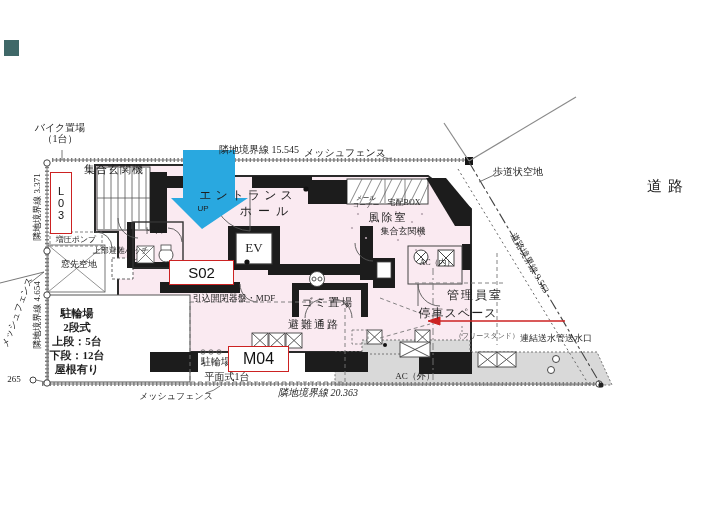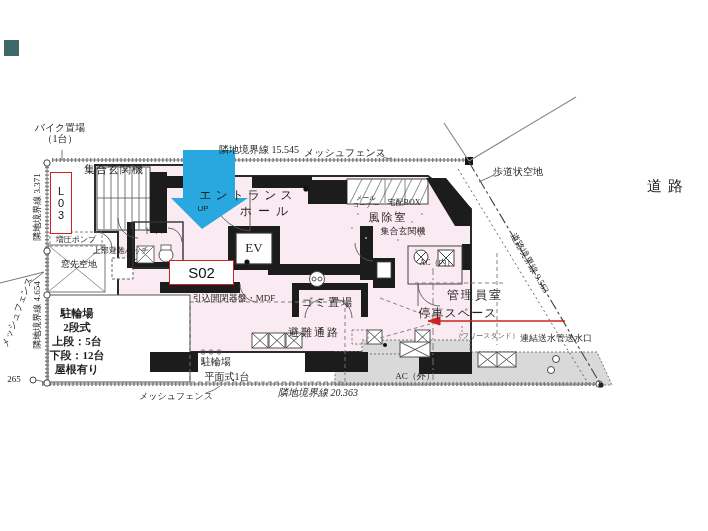--- a/index.html
+++ b/index.html
@@ -273,21 +273,21 @@
 
   <div class="lbl" style="left:156px;top:231px;font-size:8px;">トイレ</div>
   <div class="lbl" style="left:203px;top:209px;font-size:8px;font-family:'Liberation Sans',sans-serif;">UP</div>
 
   <div class="lbl" style="left:248px;top:196px;font-size:12px;letter-spacing:4px;">エントランス</div>
   <div class="lbl" style="left:267px;top:212px;font-size:12px;letter-spacing:6px;">ホール</div>
   <div class="lbl" style="left:254px;top:248px;font-size:13px;">EV</div>
 
   <div class="lbl" style="left:234px;top:298px;font-size:9px;">引込開閉器盤・MDF</div>
   <div class="lbl" style="left:328px;top:302px;font-size:11px;letter-spacing:2px;">ゴミ置場</div>
-  <div class="lbl" style="left:314px;top:332px;font-size:11px;letter-spacing:2px;text-align:right;">避難通路</div>
+  <div class="lbl" style="left:314px;top:324px;font-size:11px;letter-spacing:2px;text-align:right;">避難通路</div>
 
   <div class="lbl" style="left:366px;top:201px;font-size:6.5px;"><span>メール</span><br><span>コーナー</span></div>
   <div class="lbl" style="left:404px;top:203px;font-size:8px;">宅配BOX</div>
   <div class="lbl" style="left:388px;top:217px;font-size:11px;letter-spacing:2px;">風除室</div>
   <div class="lbl" style="left:403px;top:231px;font-size:9px;">集合玄関機</div>
   <div class="lbl" style="left:437px;top:263px;font-size:8px;">AC（内）</div>
 
   <div class="lbl" style="left:475px;top:296px;font-size:12px;letter-spacing:2px;">管理員室</div>
   <div class="lbl" style="left:458px;top:314px;font-size:12px;letter-spacing:1px;">停車スペース</div>
 
@@ -302,14 +302,15 @@
   <div class="lbl" style="left:345px;top:153px;font-size:10px;">メッシュフェンス</div>
   <div class="lbl" style="left:318px;top:393px;font-size:10px;font-style:italic;">隣地境界線 20.363</div>
   <div class="lbl" style="left:176px;top:396px;font-size:9px;">メッシュフェンス</div>
 
   <div class="lbl" style="left:415px;top:376px;font-size:9px;">AC（外）</div>
   <div class="lbl" style="left:216px;top:362px;font-size:10px;">駐輪場</div>
   <div class="lbl" style="left:227px;top:377px;font-size:10px;">平面式1台</div>
 
   <div class="tag tag-red" style="left:50px;top:172px;width:22px;height:62px;font-size:11px;writing-mode:vertical-rl;text-orientation:upright;">L03</div>
   <div class="tag tag-red" style="left:169px;top:260px;width:65px;height:25px;font-size:15px;">S02</div>
+  <div class="tag tag-red" style="left:228px;top:346px;width:61px;height:26px;font-size:16px;">M04</div>
 
 </div>
 
 </body></html>

